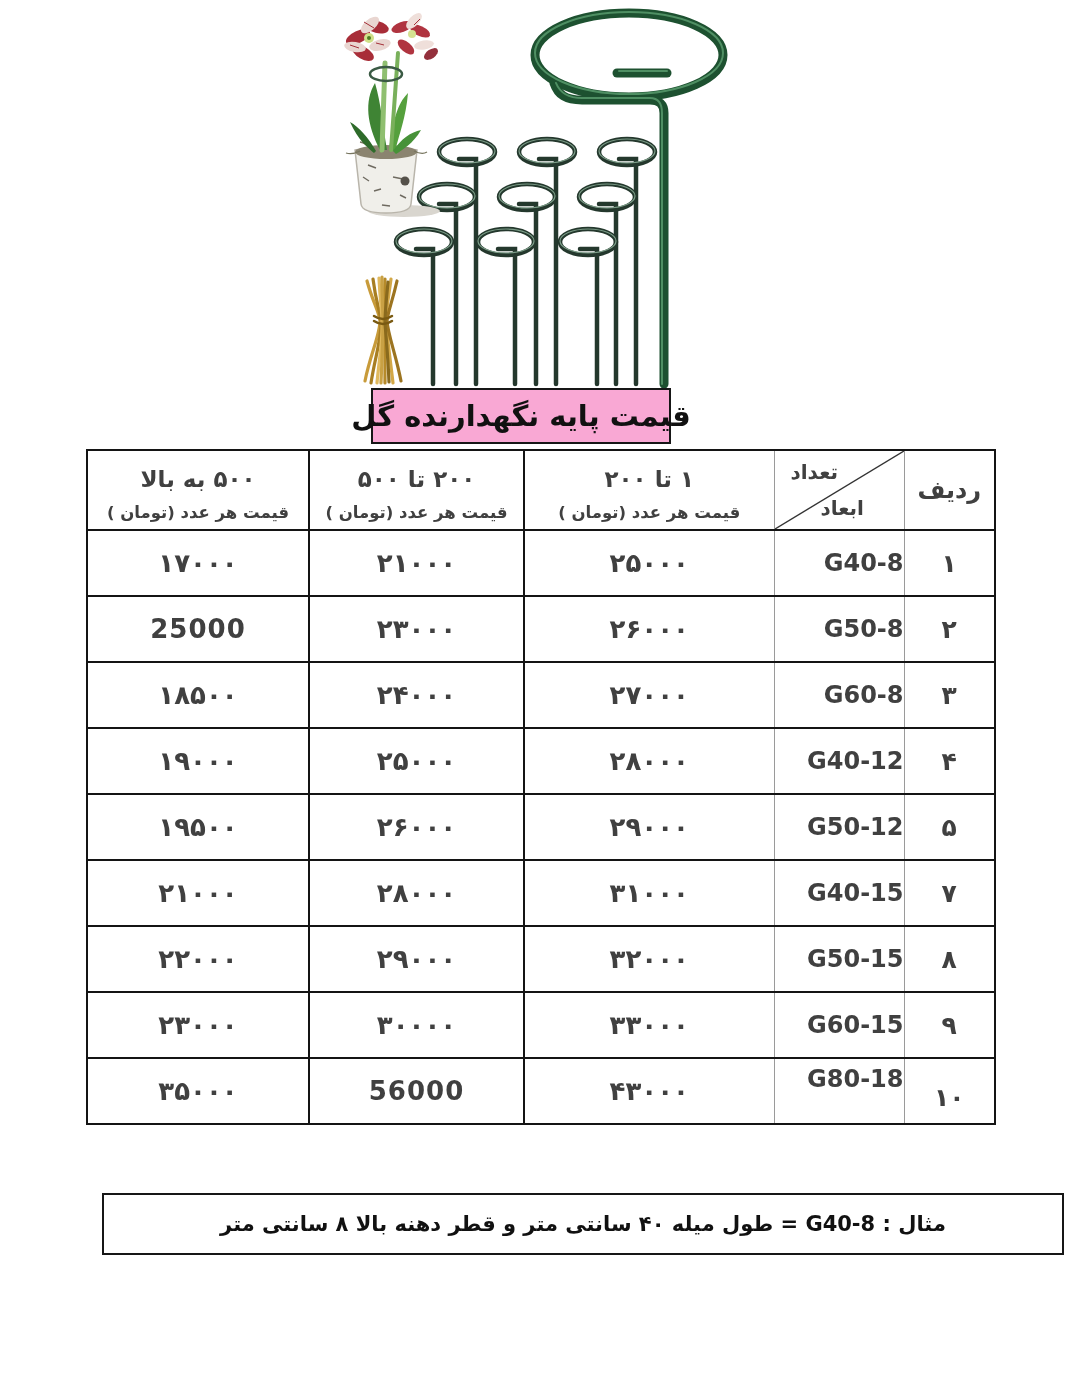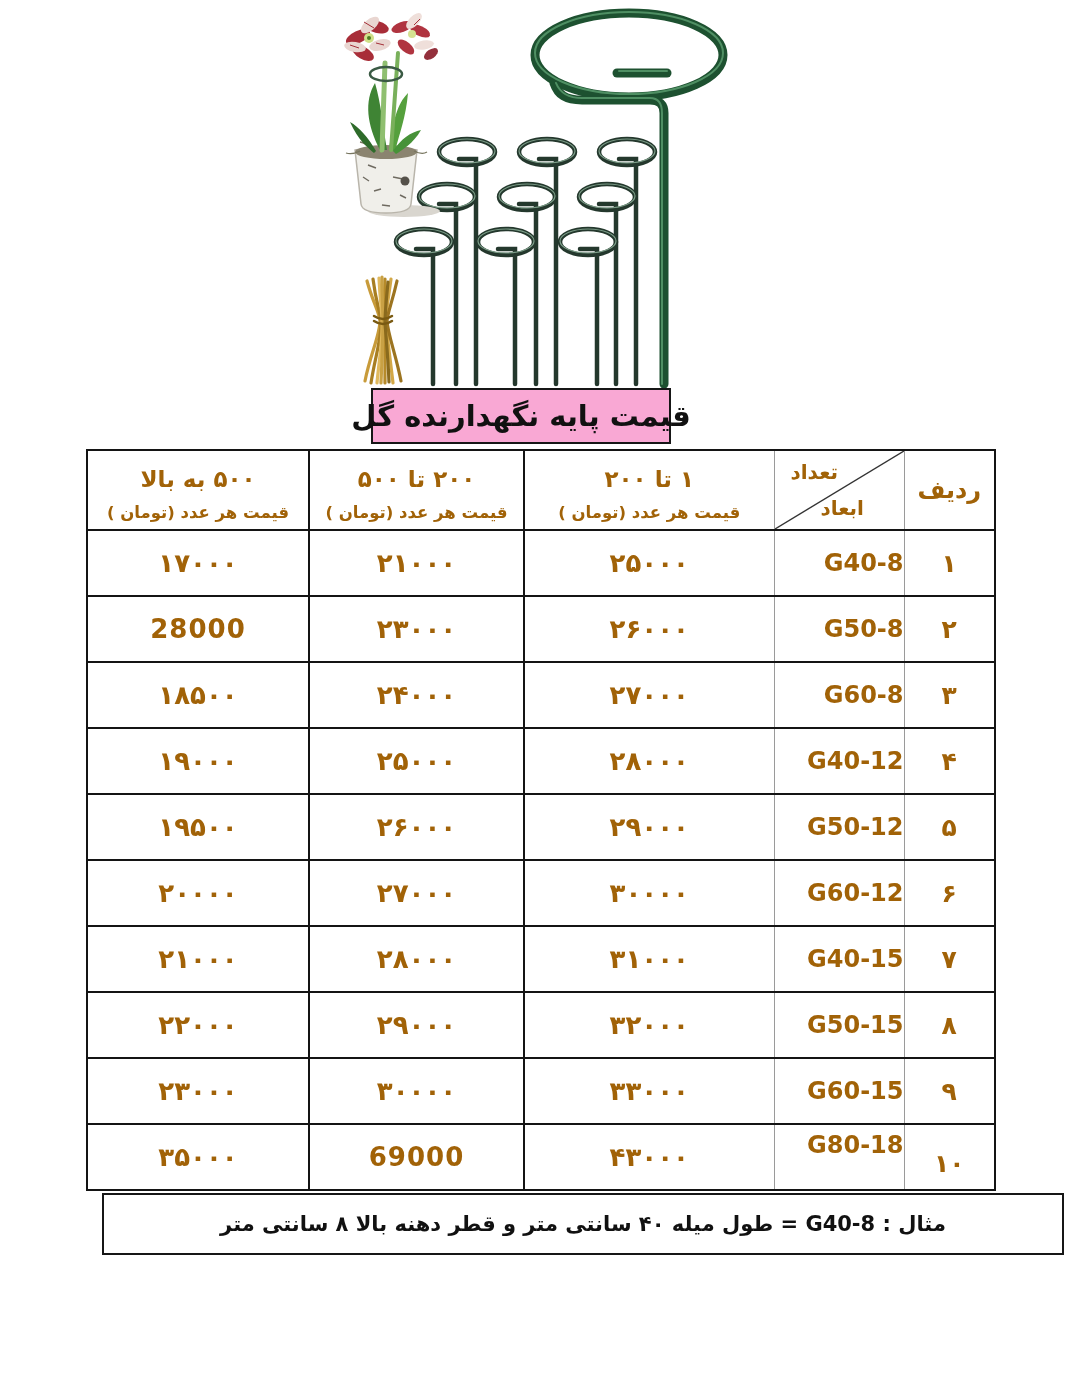--- a/index.html
+++ b/index.html
@@ -25,21 +25,21 @@
   .title-box .t{
     font-size:29px;font-weight:bold;direction:rtl;white-space:nowrap;
   }
   
   .price-table{
     position:absolute;left:86px;top:449px;width:908px;
     border-collapse:collapse;table-layout:fixed;
     text-align:center;
   }
   .price-table th,.price-table td{
-    border:2px solid #141414;font-weight:bold;color:#a16207;
+    border:2px solid #141414;font-weight:bold;color:#404040;
     padding:0;box-sizing:border-box;vertical-align:middle;
   }
   .price-table thead tr{height:80px;}
   .price-table tbody tr{height:66px;}
   th.h-p1,td.c-p1{border-right:1px solid #9a9a9a;}
   th.h-diag,td.c-dim{border-left:1px solid #9a9a9a;border-right:1px solid #9a9a9a;}
   th.h-no,td.c-no{border-left:1px solid #9a9a9a;}
   .h-range{font-size:23px;direction:rtl;margin-top:9px;line-height:1.2;}
   .h-unit{font-size:16.5px;direction:rtl;margin-top:9px;line-height:1.2;}
   th.h-diag{position:relative;}
@@ -222,21 +222,21 @@
   </thead>
   <tbody>
       <tr>
         <td class="c-price c-p3">۱۷۰۰۰</td>
         <td class="c-price c-p2">۲۱۰۰۰</td>
         <td class="c-price c-p1">۲۵۰۰۰</td>
         <td class="c-dim">G40-8</td>
         <td class="c-no">۱</td>
       </tr>
       <tr>
-        <td class="c-price c-p3">28000</td>
+        <td class="c-price c-p3">25000</td>
         <td class="c-price c-p2">۲۳۰۰۰</td>
         <td class="c-price c-p1">۲۶۰۰۰</td>
         <td class="c-dim">G50-8</td>
         <td class="c-no">۲</td>
       </tr>
       <tr>
         <td class="c-price c-p3">۱۸۵۰۰</td>
         <td class="c-price c-p2">۲۴۰۰۰</td>
         <td class="c-price c-p1">۲۷۰۰۰</td>
         <td class="c-dim">G60-8</td>
@@ -250,27 +250,20 @@
         <td class="c-no">۴</td>
       </tr>
       <tr>
         <td class="c-price c-p3">۱۹۵۰۰</td>
         <td class="c-price c-p2">۲۶۰۰۰</td>
         <td class="c-price c-p1">۲۹۰۰۰</td>
         <td class="c-dim">G50-12</td>
         <td class="c-no">۵</td>
       </tr>
       <tr>
-        <td class="c-price c-p3">۲۰۰۰۰</td>
-        <td class="c-price c-p2">۲۷۰۰۰</td>
-        <td class="c-price c-p1">۳۰۰۰۰</td>
-        <td class="c-dim">G60-12</td>
-        <td class="c-no">۶</td>
-      </tr>
-      <tr>
         <td class="c-price c-p3">۲۱۰۰۰</td>
         <td class="c-price c-p2">۲۸۰۰۰</td>
         <td class="c-price c-p1">۳۱۰۰۰</td>
         <td class="c-dim">G40-15</td>
         <td class="c-no">۷</td>
       </tr>
       <tr>
         <td class="c-price c-p3">۲۲۰۰۰</td>
         <td class="c-price c-p2">۲۹۰۰۰</td>
         <td class="c-price c-p1">۳۲۰۰۰</td>
@@ -279,21 +272,21 @@
       </tr>
       <tr>
         <td class="c-price c-p3">۲۳۰۰۰</td>
         <td class="c-price c-p2">۳۰۰۰۰</td>
         <td class="c-price c-p1">۳۳۰۰۰</td>
         <td class="c-dim">G60-15</td>
         <td class="c-no">۹</td>
       </tr>
       <tr class="last-row">
         <td class="c-price c-p3">۳۵۰۰۰</td>
-        <td class="c-price c-p2">69000</td>
+        <td class="c-price c-p2">56000</td>
         <td class="c-price c-p1">۴۳۰۰۰</td>
         <td class="c-dim">G80-18</td>
         <td class="c-no">۱۰</td>
       </tr>
     </tbody>
 </table>
 
 <div class="note-box">
   <span class="n">مثال : G40-8 = طول میله ۴۰ سانتی متر و قطر دهنه بالا ۸ سانتی متر</span>
 </div>

